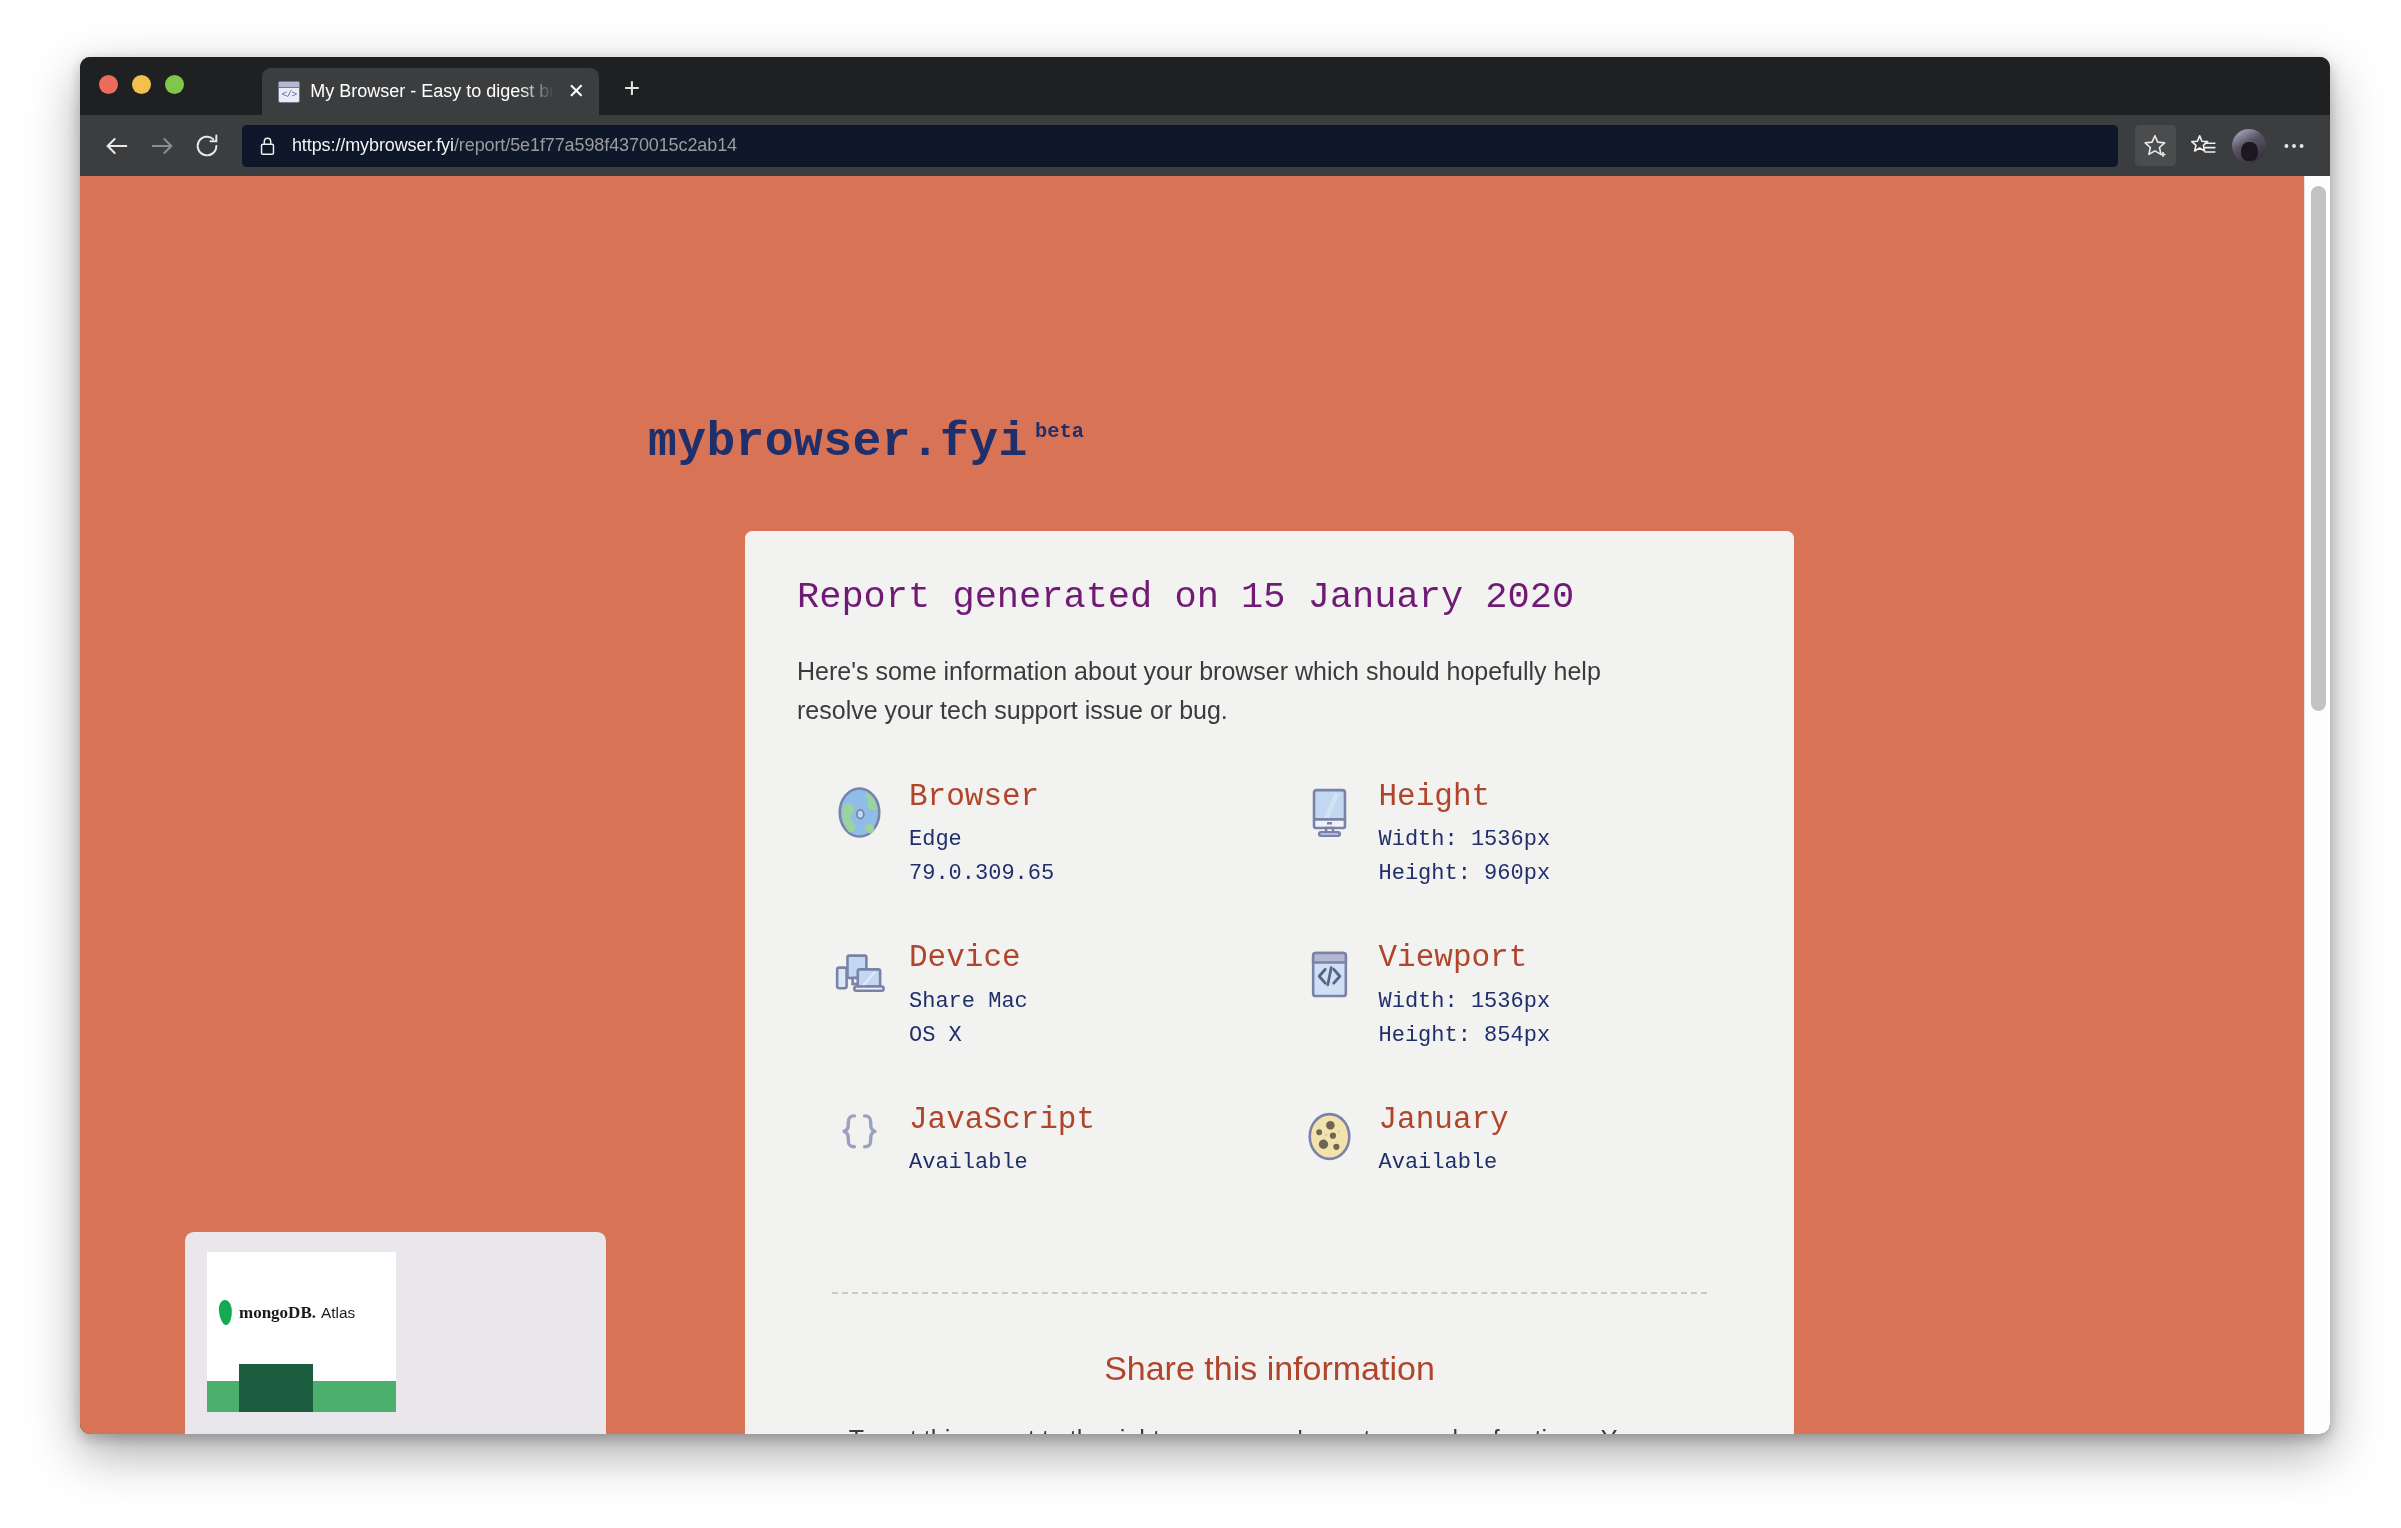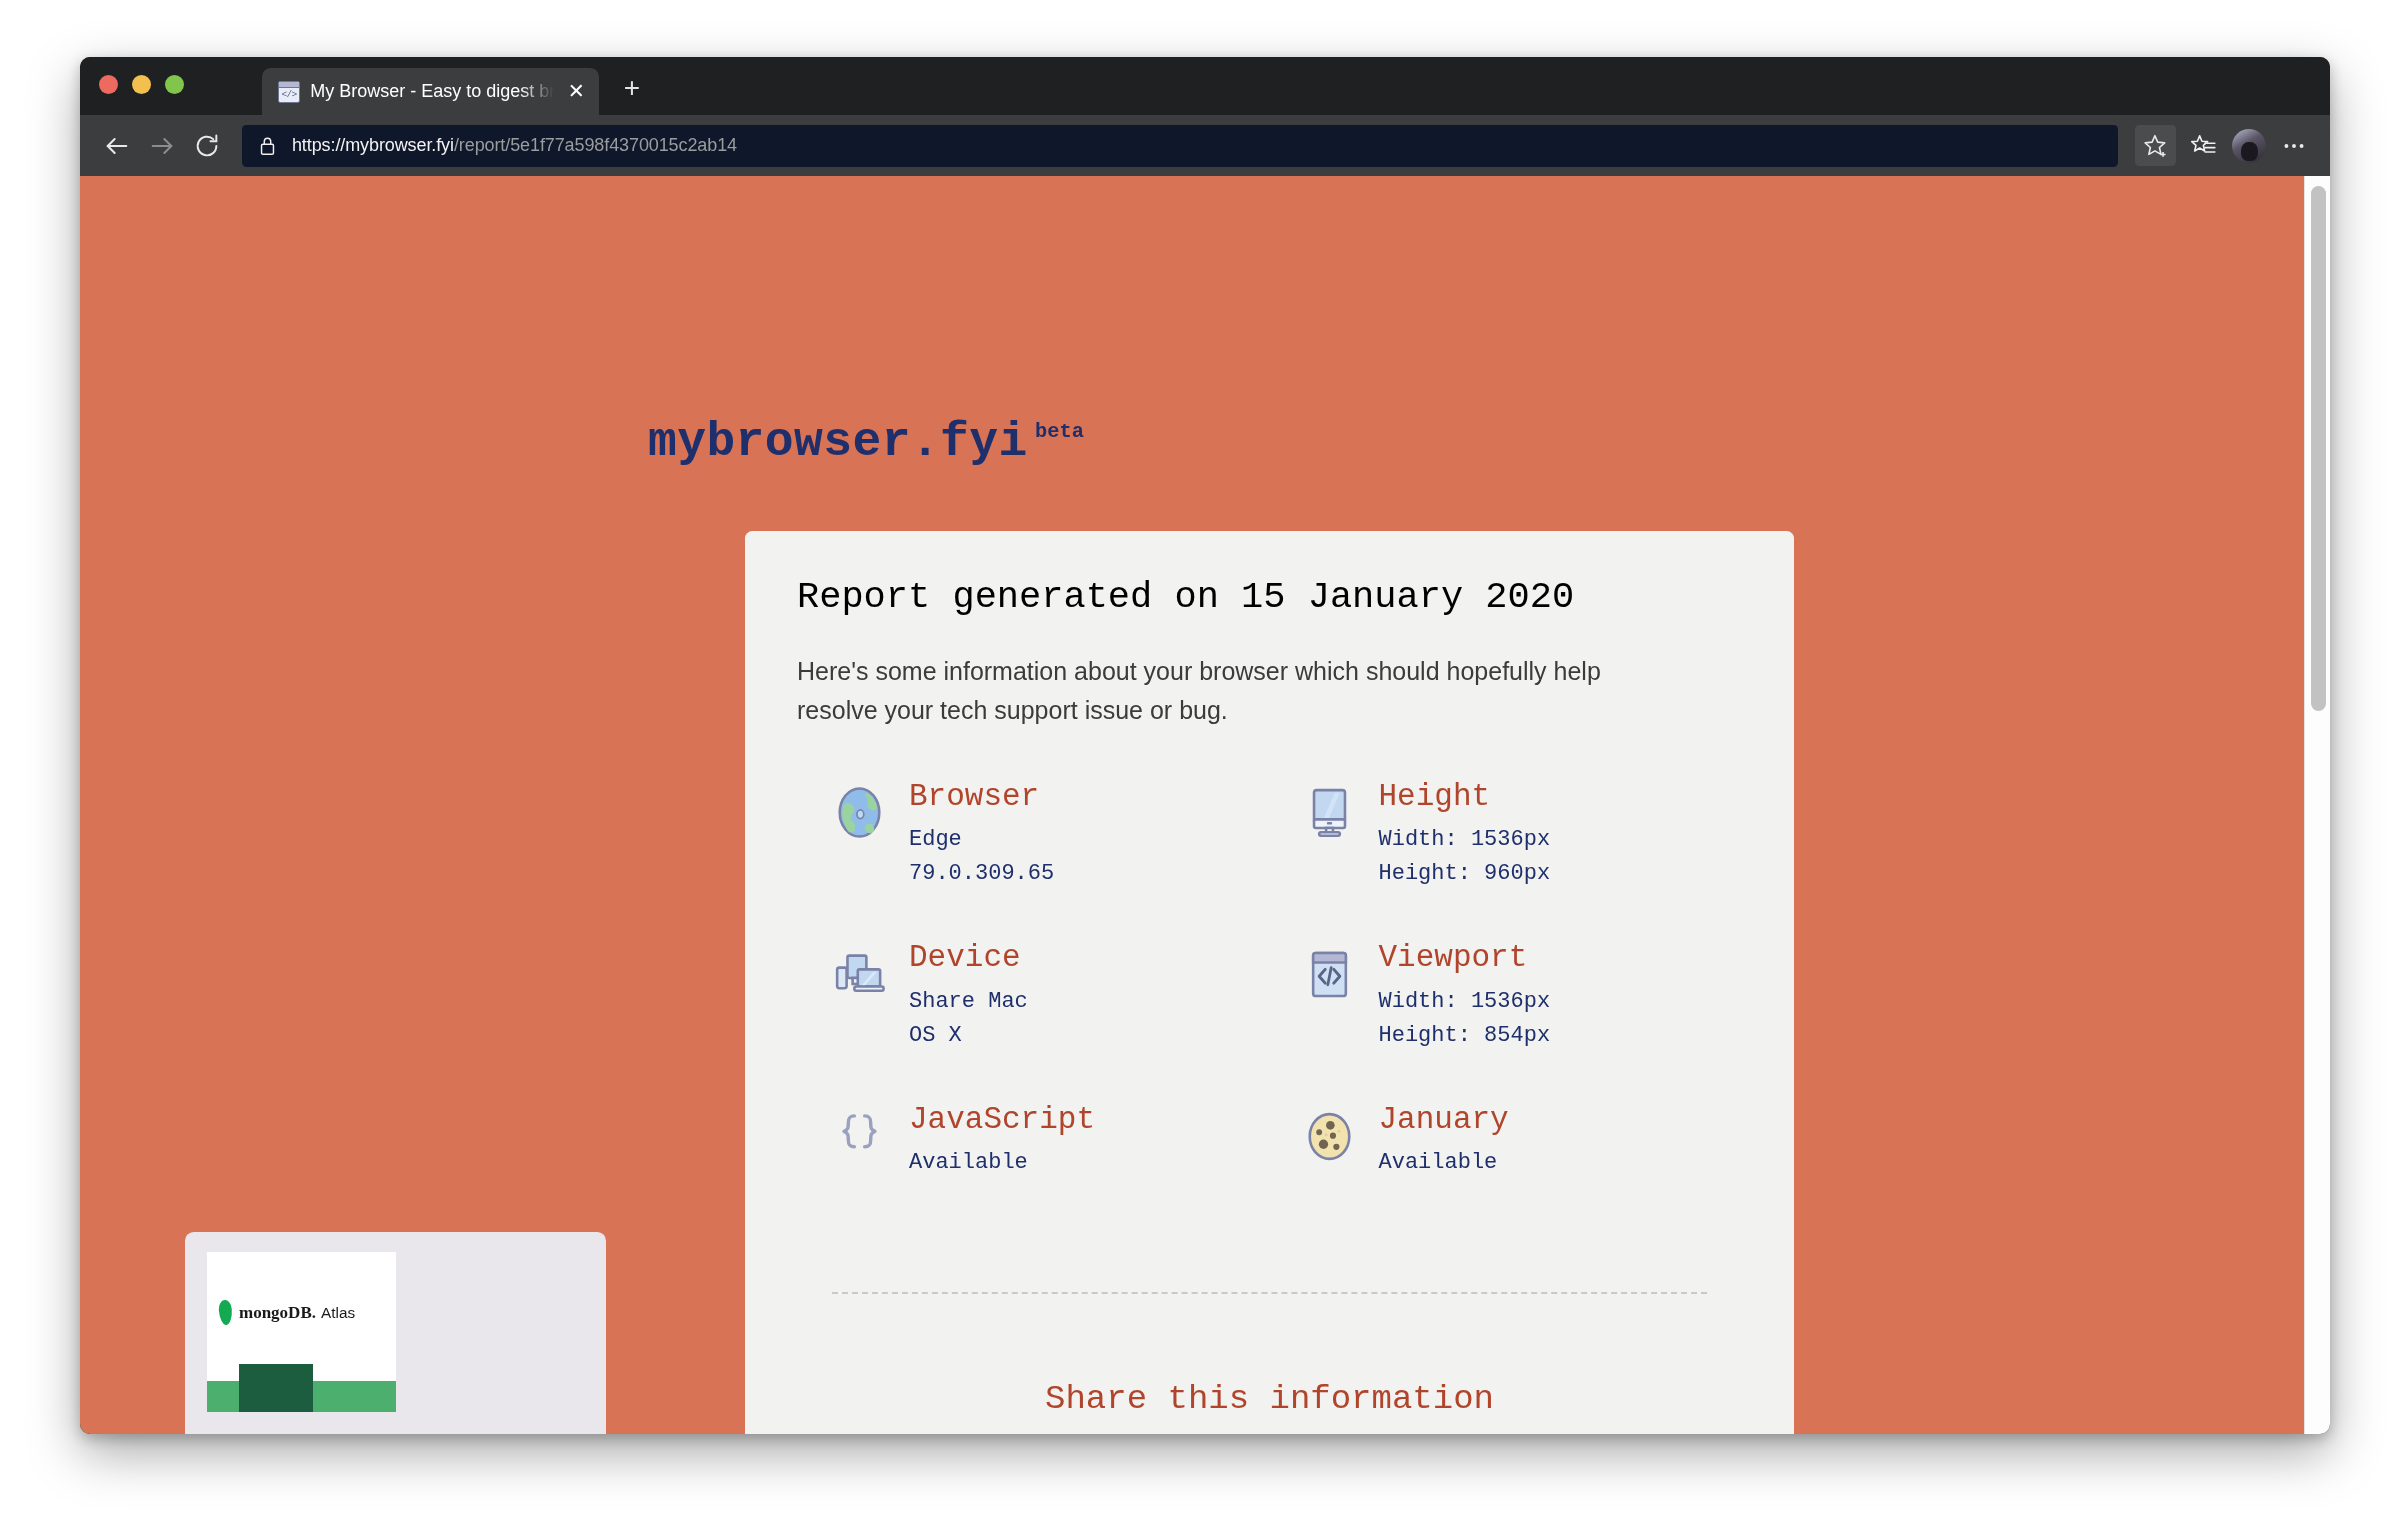--- a/index.html
+++ b/index.html
@@ -253,21 +253,21 @@
     width: 1049px;
     min-height: 1056px;
     background: #f2f2f1;
     border-radius: 7.3px;
     padding: 45px 52px 0 52px;
   }
 
   .report-title {
     font-family: "Liberation Mono", monospace;
     font-size: 37px;
-    color: #000000;
+    color: #701a75;
     letter-spacing: 0px;
     margin-bottom: 34px;
     white-space: nowrap;
   }
 
   .report-intro {
     font-size: 25px;
     line-height: 1.56;
     color: #3b3b3b;
     max-width: 827px;
@@ -316,25 +316,25 @@
   }
 
   
   .divider {
     margin: 38px 35px 0 35px;
     border-top: 2.2px dashed #c9c9c9;
   }
 
   
   .share-title {
-    font-family: Liberation Mono, monospace;
+    font-family: Liberation Sans, sans-serif;
     font-size: 34px;
     color: #b0452c;
     text-align: center;
-    margin-top: 86px;
+    margin-top: 55px;
     margin-bottom: 32px;
   }
 
   .share-body {
     font-size: 25px;
     line-height: 1.56;
     color: #3b3b3b;
     text-align: center;
     padding: 0 31px;
   }

